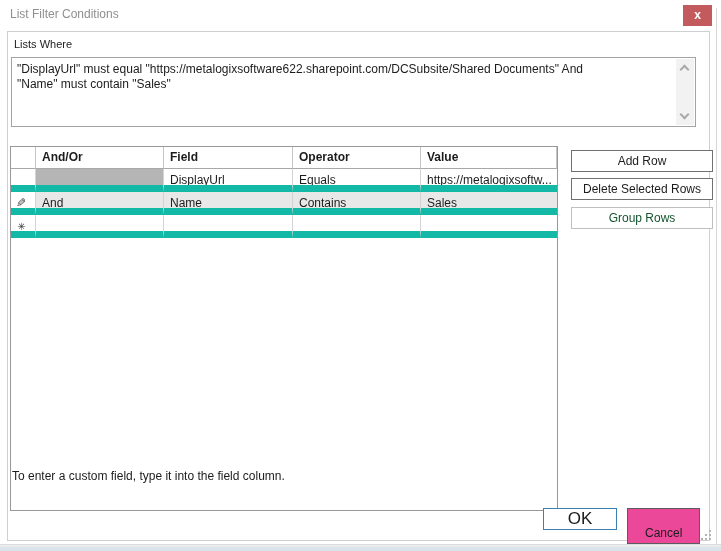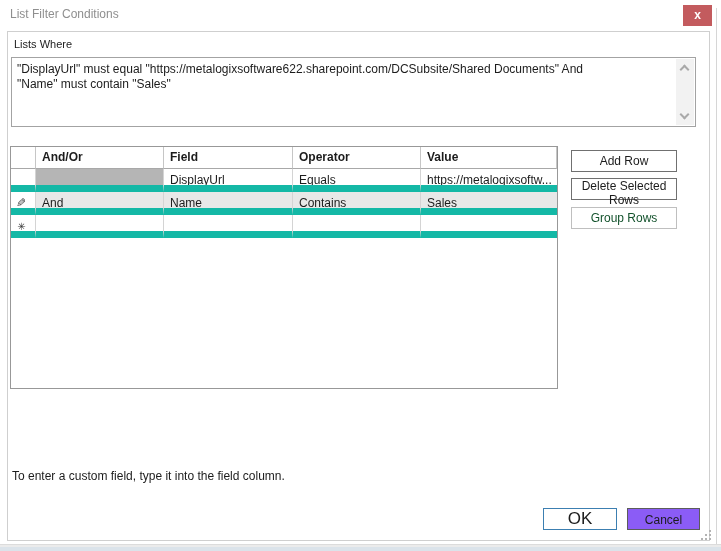--- a/index.html
+++ b/index.html
@@ -22,47 +22,47 @@
   
   .summary-box{position:absolute;left:11px;top:57px;width:685px;height:70px;border:1px solid #a3a3a3;
     background:#fff;font-size:12px;line-height:15px;padding:4px 26px 4px 5px;overflow:hidden}
   .summary-line{white-space:nowrap}
   .summary-scroll{position:absolute;right:1px;top:1px;bottom:1px;width:18px;background:#f2f2f2}
   .chev{position:absolute;left:5px;width:7px;height:7px;border-top:2px solid #a9a9a9;border-right:2px solid #a9a9a9}
   .chev.up{top:7px;transform:rotate(-45deg)}
   .chev.down{bottom:7px;transform:rotate(135deg)}
 
   
-  .grid{position:absolute;left:10px;top:146px;width:548px;height:243px;border:1px solid #989898;background:#fff}
+  .grid{position:absolute;left:10px;top:146px;width:548px;height:365px;border:1px solid #989898;background:#fff}
   .grow{display:flex;width:100%}
   .gc{border-right:1px solid #d4d4d4;border-bottom:7px solid #14b8a6;padding:4px 3px 0 6px;
     font-size:12px;overflow:hidden;white-space:nowrap;height:23px}
   .grow.head .gc{height:22px;font-weight:bold;border-right:1px solid #c6c6c6;border-bottom:1px solid #a8a8a8;padding-top:3px}
   .c0{width:25px;text-align:center;padding-left:0}
   .c1{width:128px}.c2{width:129px}.c3{width:128px}.c4{flex:1;border-right:none}
   .cell-dark{background:#b5b5b5}
   .row-selected .gc{background:#e8e8e8}
   .row-selected .c0{background:#fff}
   .pencil-glyph{display:inline-block;transform:scaleX(-1);font-size:12px;color:#3a3a3a;
     font-family:"DejaVu Sans",sans-serif;line-height:14px}
   .newrow-glyph{display:inline-block;font-size:10px;color:#3a3a3a;font-family:"DejaVu Sans",sans-serif;line-height:14px}
 
   
-  .sbtn{position:absolute;left:571px;width:106px;height:22px;background:#fff;border:1px solid #707070;
+  .sbtn{position:absolute;left:571px;width:142px;height:22px;background:#fff;border:1px solid #707070;
     font-size:12px;color:#1c1c1c;padding:0;cursor:pointer;font-family:"Liberation Sans",sans-serif}
   .sbtn:disabled{border-color:#bfbfbf;color:#14532d;cursor:default}
   .sbtn-add{top:150px}.sbtn-del{top:178px}.sbtn-grp{top:207px}.sbtn-ungrp{top:235px}
 
   .hint{position:absolute;left:12px;top:469px;font-size:12px}
 
   
   .ok-btn{position:absolute;left:543px;top:508px;width:74px;height:22px;border:1px solid #3c7fb1;
     background:#fff;font-size:17px;color:#1c1c1c;padding:0;cursor:pointer;font-family:"Liberation Sans",sans-serif}
   .cancel-btn{position:absolute;left:627px;top:508px;width:73px;height:22px;border:1px solid #5c5c5c;
-    background:#8b5cf6;font-size:12px;color:#1c1c1c;padding:4px;cursor:pointer;font-family:"Liberation Sans",sans-serif}
+    background:#ec4899;font-size:12px;color:#1c1c1c;padding:17px;cursor:pointer;font-family:"Liberation Sans",sans-serif}
 
   
   .grip{position:absolute;left:701px;top:530px;width:12px;height:12px}
   .grip::before{content:"";position:absolute;left:0;top:0;width:2px;height:2px;background:transparent;
     box-shadow:8px 0 0 #b3b3b3,4px 4px 0 #b3b3b3,8px 4px 0 #b3b3b3,0 8px 0 #b3b3b3,4px 8px 0 #b3b3b3,8px 8px 0 #b3b3b3}
 
   
   .bg-edge{position:absolute;left:716px;top:8px;width:1px;height:543px;background:#d6d6d6}
   .strip1{position:absolute;left:0;top:544px;width:721px;height:3px;background:#ebebeb;border-top:1px solid #dcdcdc}
   .strip2{position:absolute;left:0;top:547px;width:721px;height:4px;background:#dbe3ea}

